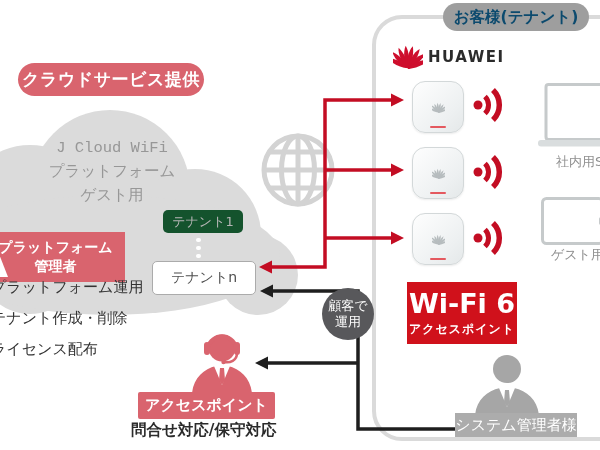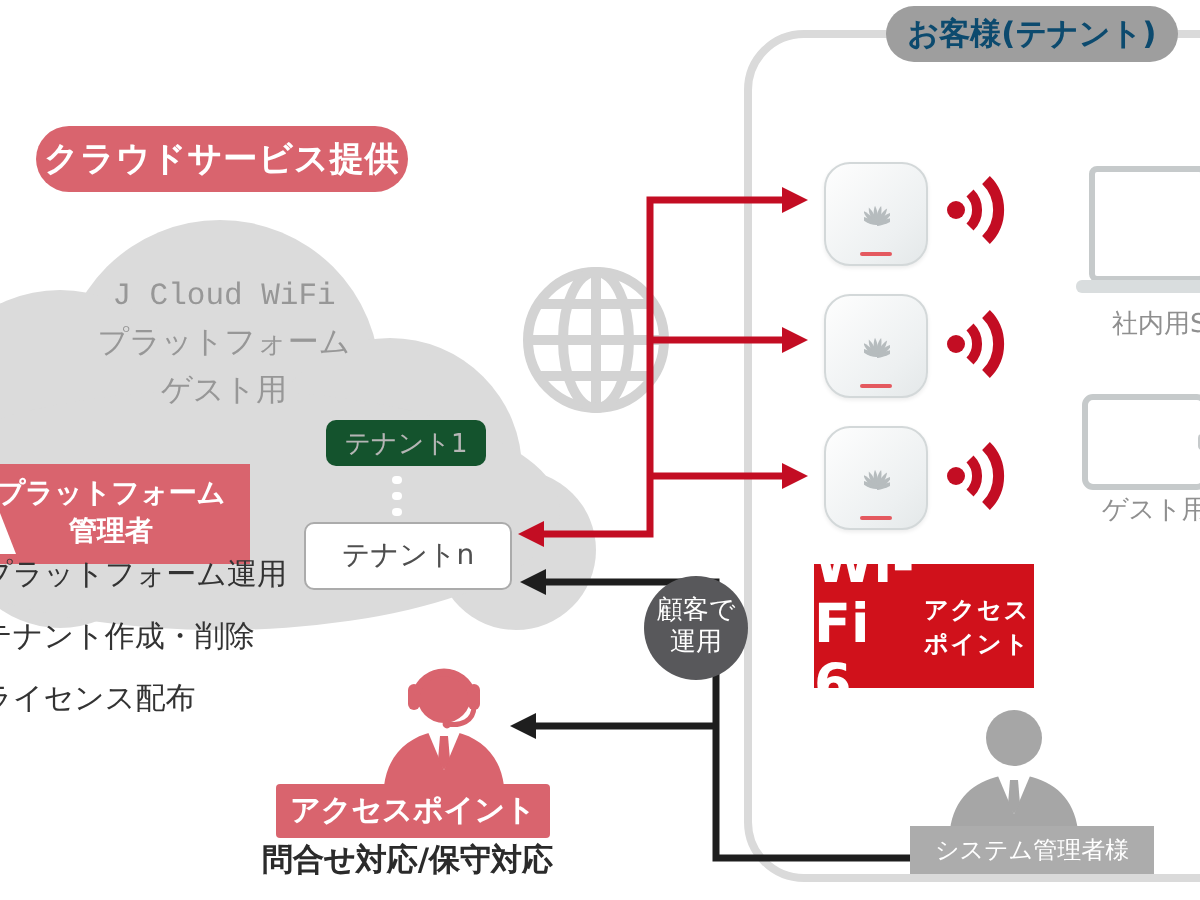--- a/index.html
+++ b/index.html
@@ -62,30 +62,30 @@
   .ap{left:412px;width:52px;height:52px;border-radius:13px;border:1px solid #D3D8D9;
     background:linear-gradient(135deg,#FEFEFE 0%,#EDF0F1 70%,#E4E8E9 100%);
     box-shadow:0 1px 2px rgba(0,0,0,.08);display:flex;align-items:center;justify-content:center;
     box-sizing:border-box;}
   .ap .redline{position:absolute;bottom:4px;left:50%;transform:translateX(-50%);
     width:16px;height:2.5px;background:#E4595F;border-radius:1px;}
   .ap1{top:81px}.ap2{top:147px}.ap3{top:213px}
   .wifi{left:473px;}
   .wifi1{top:88px}.wifi2{top:155px}.wifi3{top:221px}
   .wifi6-box{left:407px;top:282px;width:110px;height:62px;background:var(--wifi6_red,#D0111B);
-    color:#fff;display:flex;flex-direction:row;align-items:center;justify-content:center;}
+    color:#fff;display:flex;flex-direction:column;align-items:center;justify-content:center;}
   .wifi6-title{font-weight:bold;font-size:27px;line-height:30px;}
   .wifi6-sub{font-weight:bold;font-size:12px;letter-spacing:1px;margin-top:2px;}
   .laptop{left:538px;top:83px;}
   .laptop-label{left:556px;top:153px;font-size:13px;color:var(--device_label,#8F8F8F);white-space:nowrap;}
   .tablet{left:541px;top:197px;}
   .tablet-label{left:551px;top:246px;font-size:13px;color:var(--device_label,#8F8F8F);white-space:nowrap;}
   .sysadmin{left:467px;top:353px;}
   .sysadmin-badge{left:455px;top:413px;width:122px;height:24px;background:var(--admin_badge_gray,#ACACAC);
-    color:#fff;font-size:12px;display:flex;align-items:center;justify-content:center;}
+    color:#fff;font-size:15px;display:flex;align-items:center;justify-content:center;}
 
   
   .support-person{left:176px;top:327px;}
   .support-badge{left:138px;top:392px;width:137px;height:27px;background:var(--pink,#D9646E);
     border-radius:2px;color:#fff;font-weight:bold;font-size:15px;display:flex;
     align-items:center;justify-content:center;}
   .support-caption{left:131px;top:420px;color:var(--text_dark,#2B2B2B);font-weight:bold;font-size:15.5px;white-space:nowrap;}
 </style>
 </head>
 <body>
@@ -183,20 +183,26 @@
     <div>ライセンス配布</div>
   </div>
 
   <div class="abs ops-circle z4">
     <div>顧客で</div>
     <div>運用</div>
   </div>
 
   <div class="abs customer-badge z3">お客様(テナント)</div>
 
+  <div class="abs huawei z3">
+    <svg width="30" height="25" viewBox="0 0 36 30">
+      <use href="#huawei-fan" style="fill:var(--huawei_red,#CE0E2D)"></use>
+    </svg>
+    <span class="huawei-word">HUAWEI</span>
+  </div>
 
   <div class="abs ap ap1 z3">
     <svg width="13" height="11" viewBox="0 0 36 30">
       <use href="#huawei-fan" fill="#B6BCBE"></use>
     </svg>
     <div class="redline"></div>
   </div>
   <div class="abs ap ap2 z3">
     <svg width="13" height="11" viewBox="0 0 36 30">
       <use href="#huawei-fan" fill="#B6BCBE"></use>

